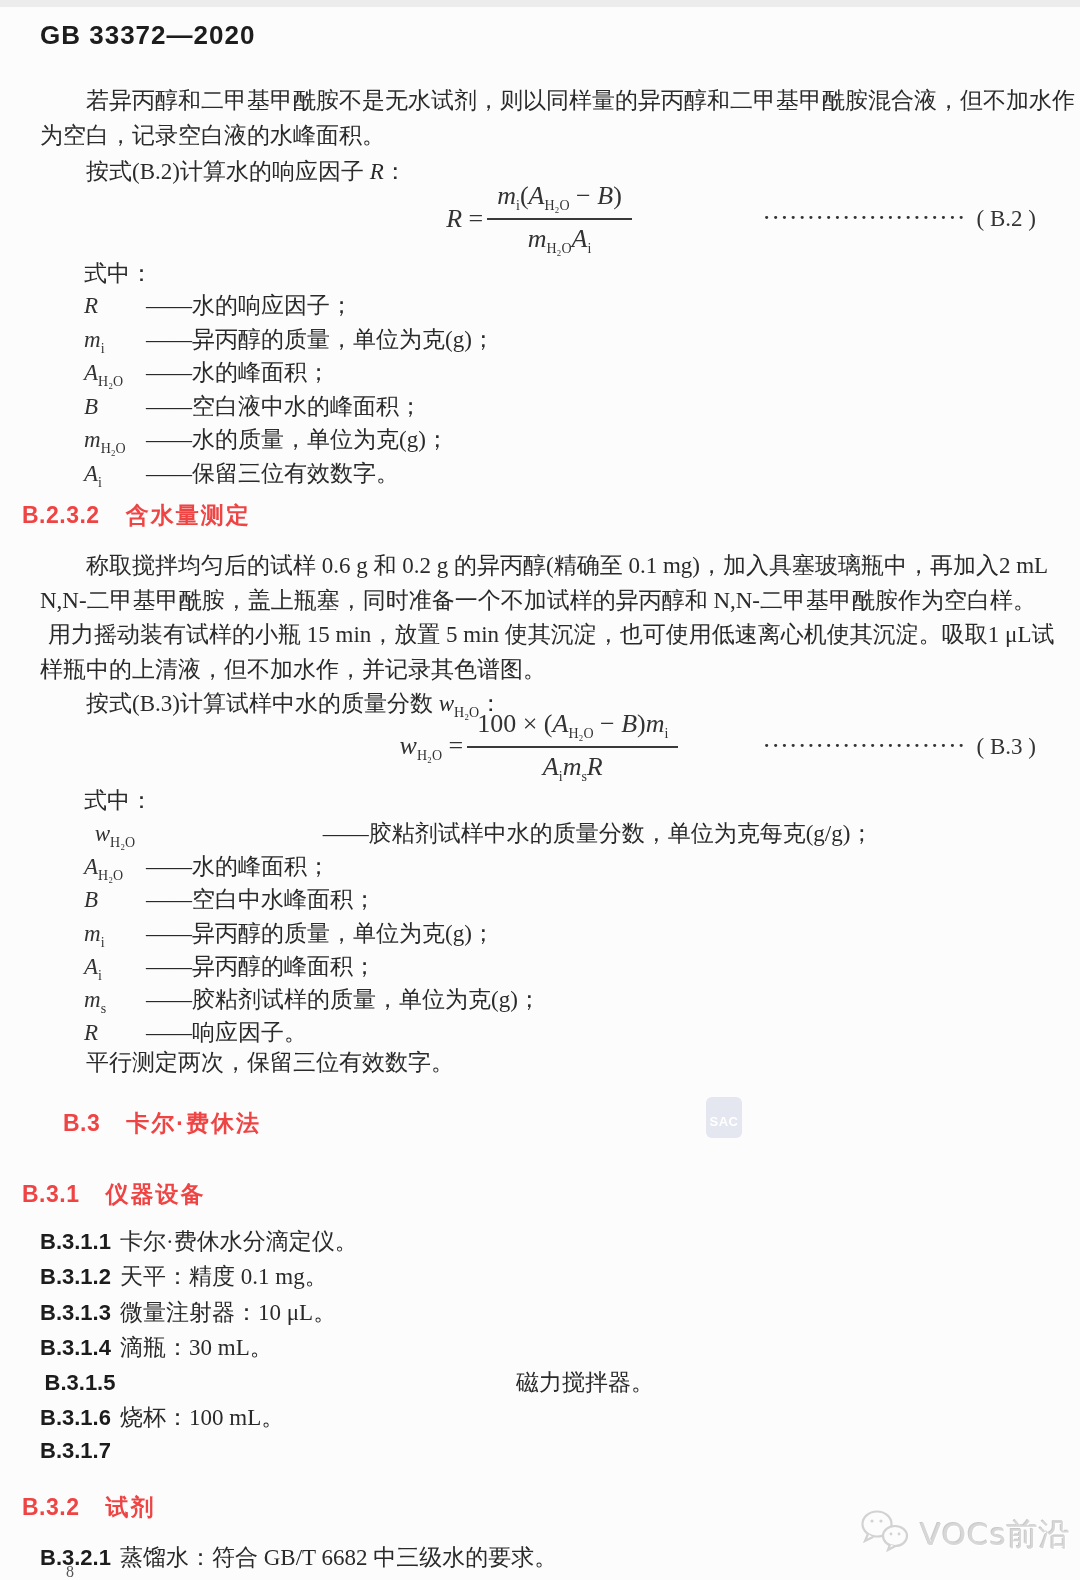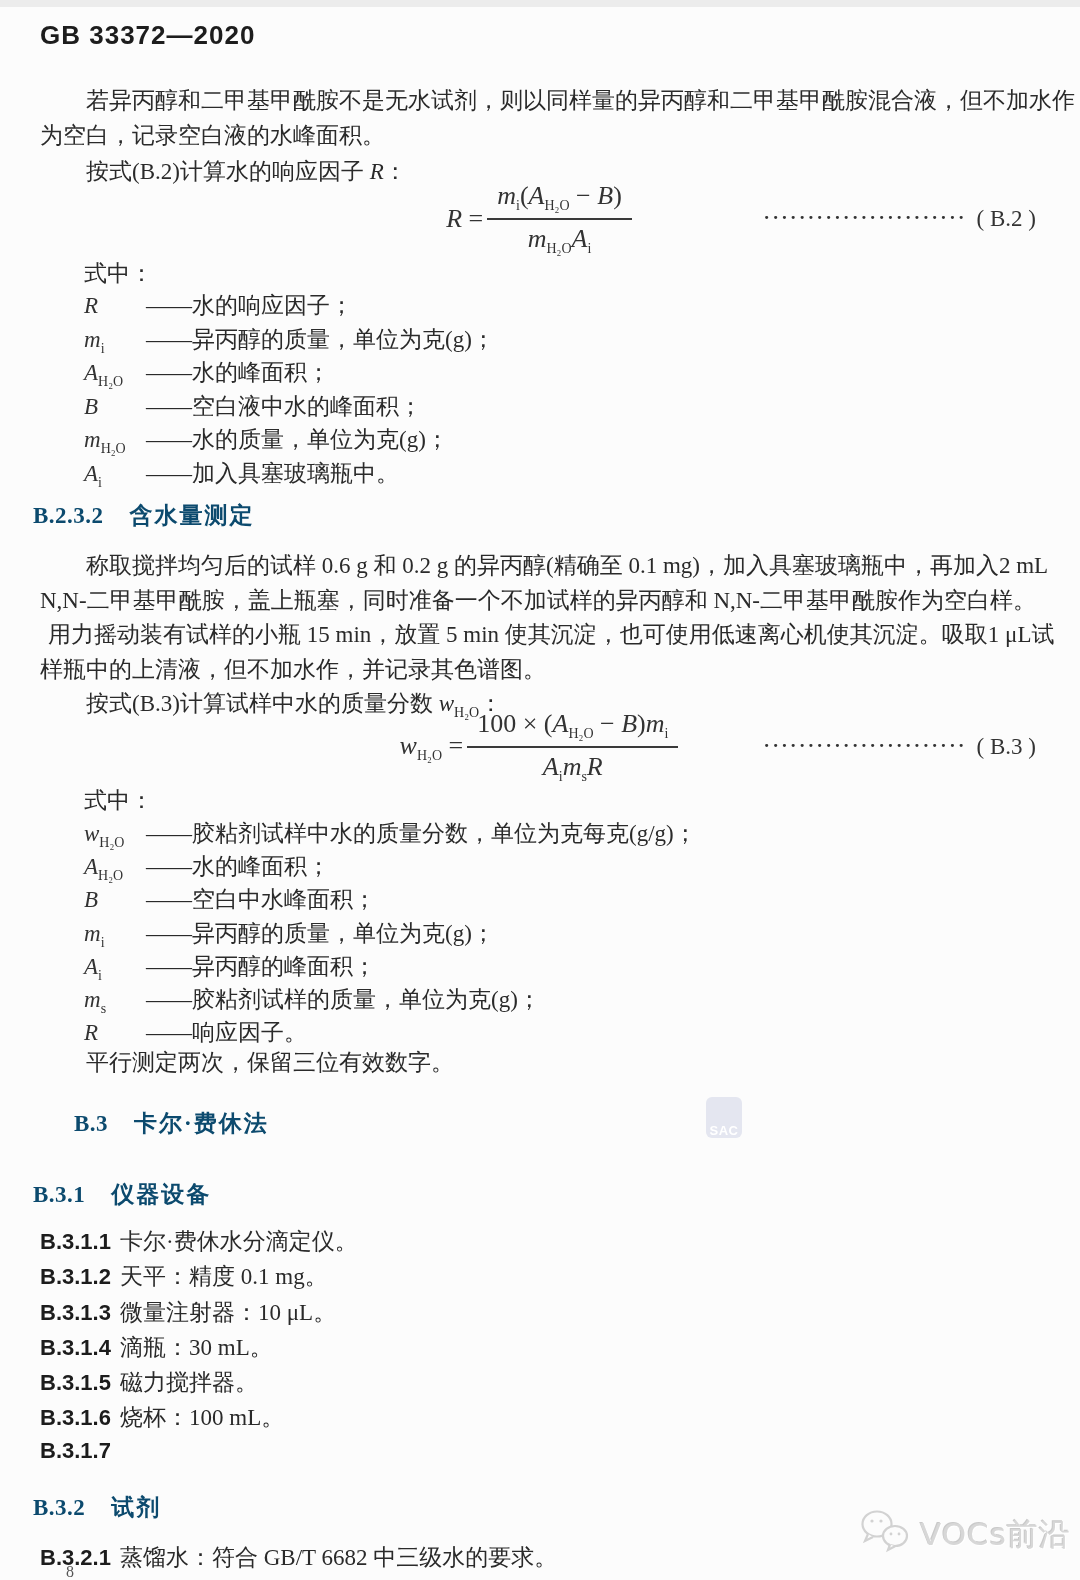--- a/index.html
+++ b/index.html
@@ -35,43 +35,43 @@
   .dots{letter-spacing:2.5px;font-weight:bold;font-size:19px;vertical-align:2px;}
   .eqlabel{font-size:23px;margin-left:4px;}
   
   .shizhong{left:84px;}
   .terms{position:absolute;left:84px;right:30px;}
   .term-row{display:flex;align-items:baseline;white-space:nowrap;color:#2a2a2a;}
   .term-sym{flex:0 0 62px;font-size:23px;color:#333;}
   .term-desc{flex:1;}
   
   .heading{
-    position:absolute;left:33px;
-    font-family:Liberation Serif, serif;
-    font-weight:bold;font-size:23px;color:#0c4a6e;white-space:nowrap;
+    position:absolute;left:22px;
+    font-family:Liberation Sans, sans-serif;
+    font-weight:bold;font-size:23px;color:#ef4444;white-space:nowrap;
   }
   .heading .h-num{margin-right:26px;letter-spacing:0.5px;}
   .heading .h-title{letter-spacing:2px;}
   
   .items{position:absolute;left:40px;right:30px;}
   .item-row{display:flex;align-items:baseline;white-space:nowrap;}
   .item-no{
     flex:0 0 80px;
     font-family:"Liberation Sans","DejaVu Sans",sans-serif;
     font-weight:bold;color:#1c1c1c;font-size:22px;
   }
   .item-text{flex:1;color:#2a2a2a;}
   
   .sac-badge{
     position:absolute;left:706px;top:1097px;width:36px;height:41px;
     background:#e4e6f0;border-radius:6px;
     display:flex;align-items:flex-end;justify-content:center;
     font-family:"Liberation Sans","DejaVu Sans",sans-serif;
     font-weight:bold;font-size:13px;color:#ffffff;
-    box-sizing:border-box;letter-spacing:0.5px;
+    padding-bottom:9px;box-sizing:border-box;letter-spacing:0.5px;
   }
   .vocs-watermark{
     position:absolute;left:858px;top:1508px;
     display:flex;align-items:center;
     color:#d7d7d7;
     font-family:"DejaVu Sans","Liberation Sans",sans-serif;
     font-size:31px;letter-spacing:1px;
     text-shadow:1px 1px 0 #ffffff, -1px -1px 0 #c9c9c9;
   }
   .wechat-icon{margin-right:8px;display:inline-block;}
@@ -121,21 +121,21 @@
     <div class="term-row" style="height:33.5px;">
       <span class="term-sym"><span class="tok-v">B</span></span>
       <span class="term-desc">——空白液中水的峰面积；</span>
     </div>
     <div class="term-row" style="height:33.5px;">
       <span class="term-sym"><span class="tok-v">m</span><span class="tok-s">H₂O</span></span>
       <span class="term-desc">——水的质量，单位为克(g)；</span>
     </div>
     <div class="term-row" style="height:33.5px;">
       <span class="term-sym"><span class="tok-v">A</span><span class="tok-s">i</span></span>
-      <span class="term-desc">——加入具塞玻璃瓶中。</span>
+      <span class="term-desc">——保留三位有效数字。</span>
     </div>
   </div>
 
   <div class="heading" style="top:500px;">
     <span class="h-num">B.2.3.2</span><span class="h-title">含水量测定</span>
   </div>
 
   <div class="line indent" style="top:551px;">称取搅拌均匀后的试样 0.6 g 和 0.2 g 的异丙醇(精确至 0.1 mg)，加入具塞玻璃瓶中，再加入2 mL</div>
   <div class="line" style="top:586px;">N,N-二甲基甲酰胺，盖上瓶塞，同时准备一个不加试样的异丙醇和 N,N-二甲基甲酰胺作为空白样。</div>
   <div class="line" style="top:620px;margin-left:8px;">用力摇动装有试样的小瓶 15 min，放置 5 min 使其沉淀，也可使用低速离心机使其沉淀。吸取1 μL试</div>
@@ -150,21 +150,21 @@
       <span class="den"><span class="tok-v">A</span><span class="tok-s">i</span><span class="tok-v">m</span><span class="tok-s">s</span><span class="tok-v">R</span></span>
     </span>
     <span class="eqno">
       <span class="dots">·······················</span>
       <span class="eqlabel">( B.3 )</span>
     </span>
   </div>
 
   <div class="line shizhong" style="top:786px;">式中：</div>
   <div class="terms" style="top:818px;">
-    <div class="term-row" style="height:33.2px;">
+    <div class="term-row" style="height:33.2px;text-align:center;">
       <span class="term-sym"><span class="tok-v">w</span><span class="tok-s">H₂O</span></span>
       <span class="term-desc">——胶粘剂试样中水的质量分数，单位为克每克(g/g)；</span>
     </div>
     <div class="term-row" style="height:33.2px;">
       <span class="term-sym"><span class="tok-v">A</span><span class="tok-s">H₂O</span></span>
       <span class="term-desc">——水的峰面积；</span>
     </div>
     <div class="term-row" style="height:33.2px;">
       <span class="term-sym"><span class="tok-v">B</span></span>
       <span class="term-desc">——空白中水峰面积；</span>
@@ -209,21 +209,21 @@
       <span class="item-text">天平：精度 0.1 mg。</span>
     </div>
     <div class="item-row" style="height:35.3px;">
       <span class="item-no">B.3.1.3</span>
       <span class="item-text">微量注射器：10 μL。</span>
     </div>
     <div class="item-row" style="height:35.3px;">
       <span class="item-no">B.3.1.4</span>
       <span class="item-text">滴瓶：30 mL。</span>
     </div>
-    <div class="item-row" style="height:35.3px;">
+    <div class="item-row" style="height:35.3px;text-align:center;">
       <span class="item-no">B.3.1.5</span>
       <span class="item-text">磁力搅拌器。</span>
     </div>
     <div class="item-row" style="height:35.3px;">
       <span class="item-no">B.3.1.6</span>
       <span class="item-text">烧杯：100 mL。</span>
     </div>
     <div class="item-row" style="height:35.3px;">
       <span class="item-no">B.3.1.7</span>
     </div>

